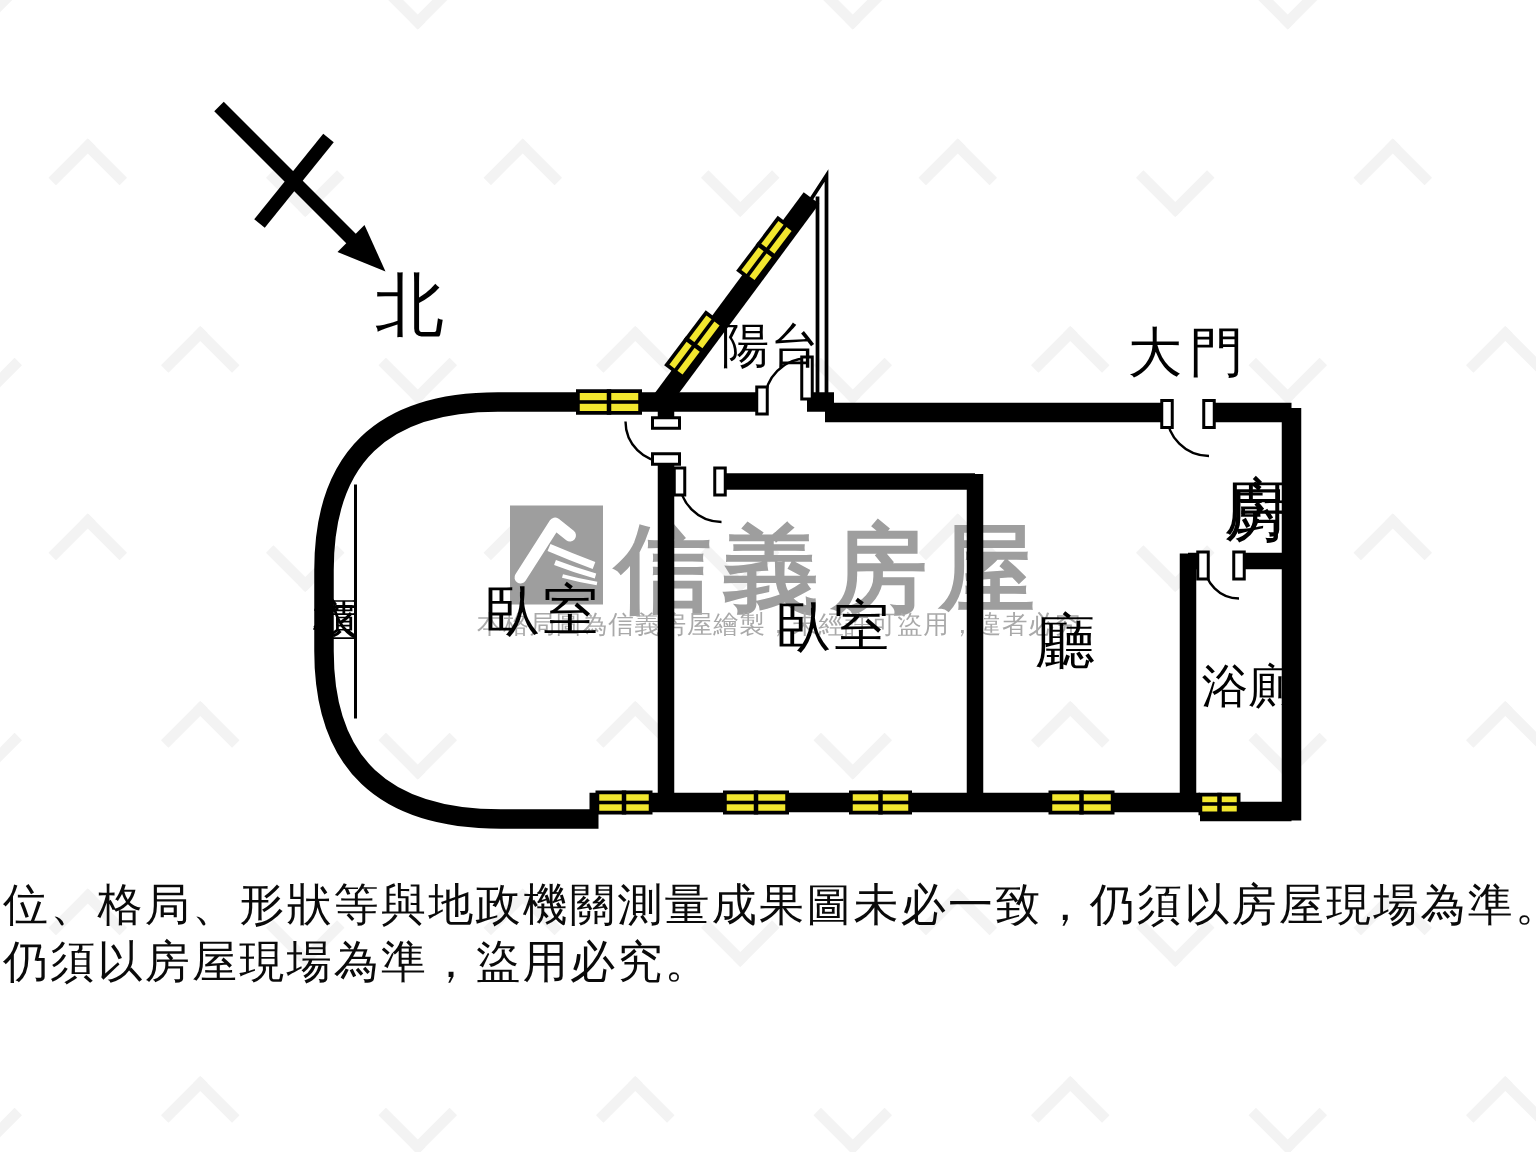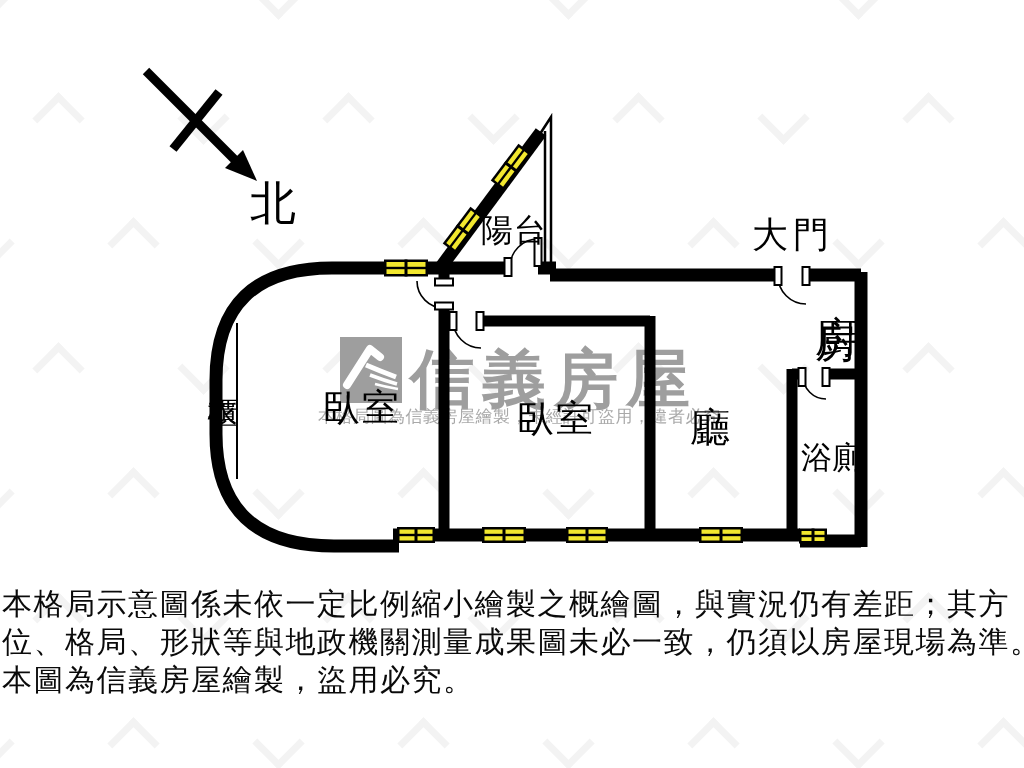--- a/index.html
+++ b/index.html
@@ -214,17 +214,16 @@
     <div class="lbl" style="left:752px;top:217px;font-size:36px;letter-spacing:5px;">大門</div>
     <div class="lbl vert" style="left:814px;top:281px;font-size:42px;letter-spacing:4px;">廚房</div>
     <div class="lbl" style="left:323px;top:389px;font-size:37px;letter-spacing:2px;">臥室</div>
     <div class="lbl" style="left:517px;top:400px;font-size:37px;letter-spacing:2px;">臥室</div>
     <div class="lbl" style="left:690px;top:407px;font-size:40px;">廳</div>
     <div class="lbl" style="left:801px;top:442px;font-size:31px;">浴廁</div>
     <div class="lbl vert" style="left:207px;top:371px;font-size:30px;letter-spacing:3px;">衣櫃</div>
   </div>
 
   <div class="disclaimer">
-    <div class="line">本格局示意圖係未依一定比例縮小繪製之概繪圖，與實況仍有差距；其方</div>
     <div class="line">位、格局、形狀等與地政機關測量成果圖未必一致，仍須以房屋現場為準。</div>
-    <div class="line">本圖為信義房屋繪製，盜用必究。</div>
+    <div class="line">仍須以房屋現場為準，盜用必究。</div>
   </div>
 </div>
 
 </body></html>

